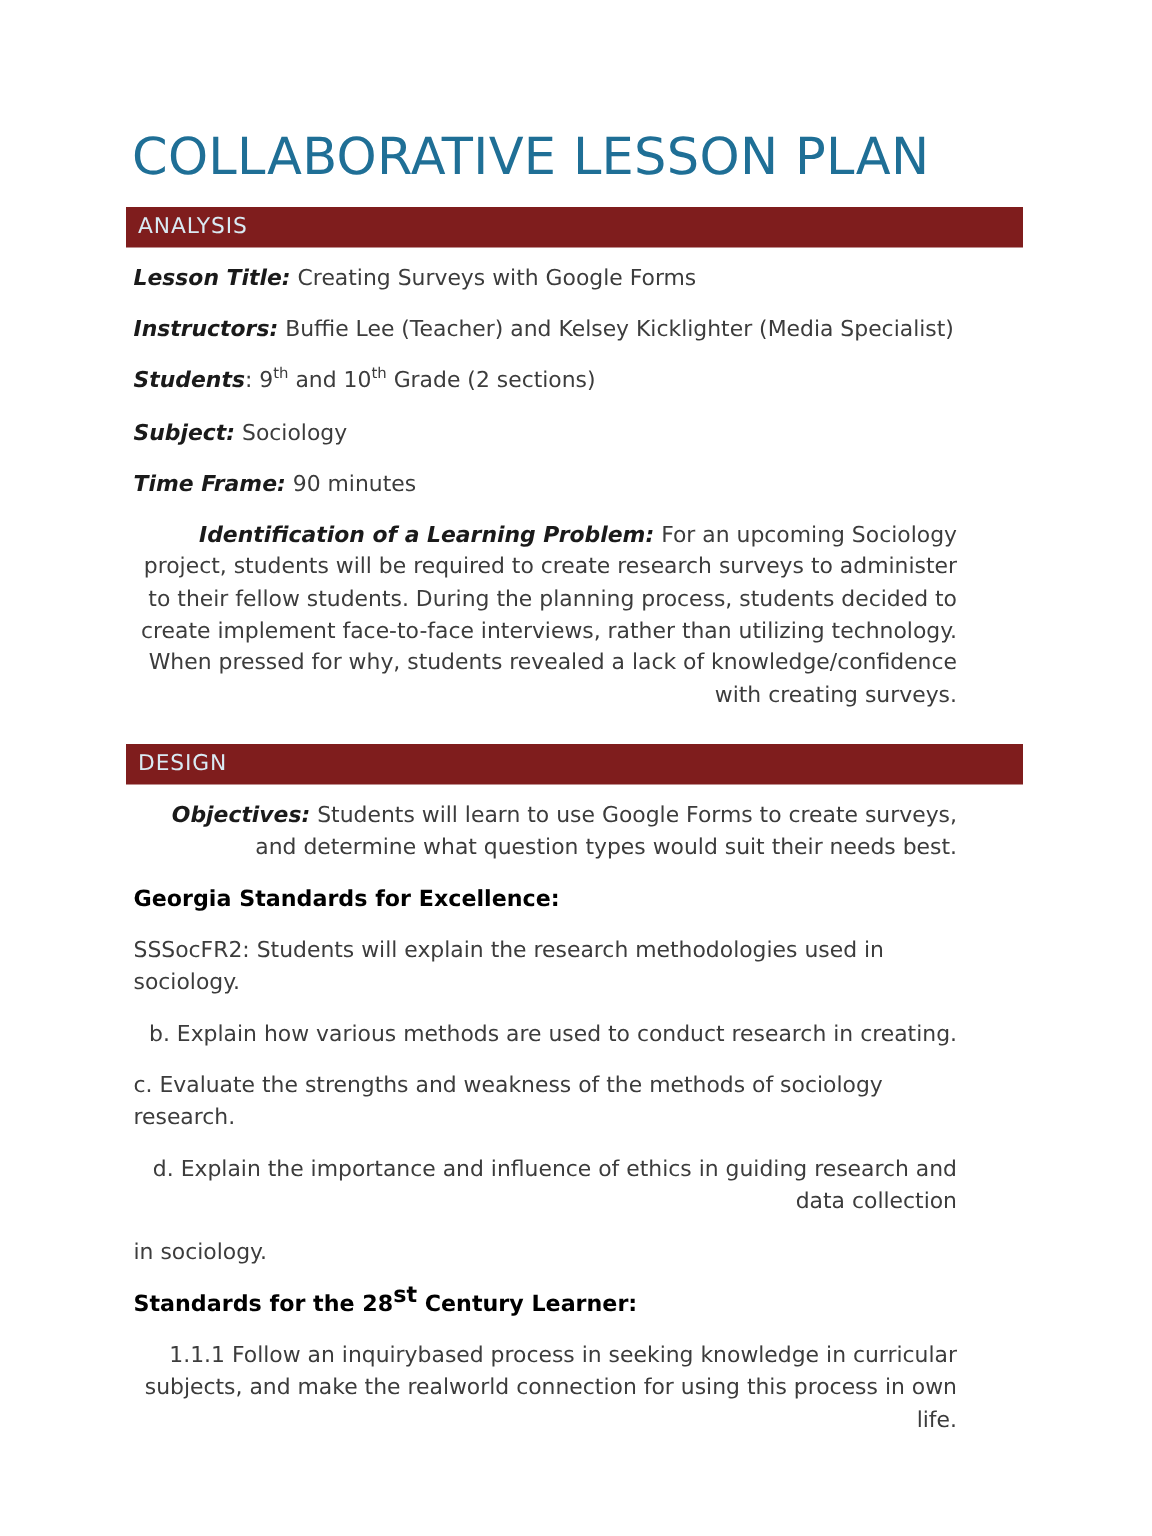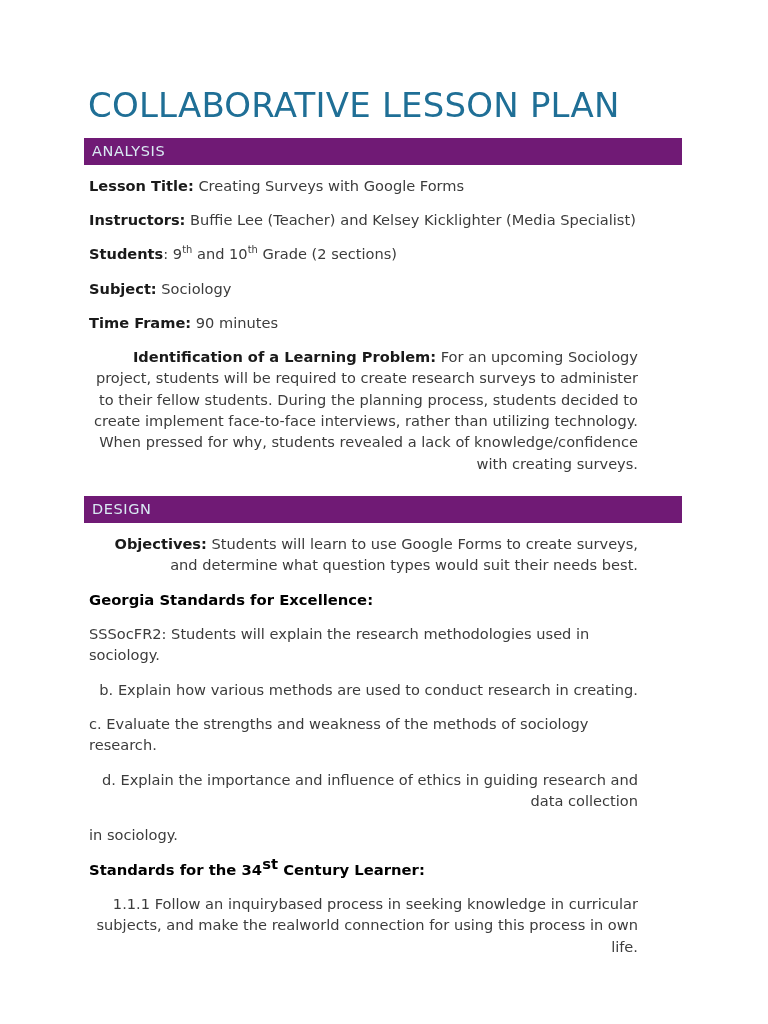--- a/index.html
+++ b/index.html
@@ -25,21 +25,21 @@
   .doc-title {
     font-size: 34px;
     font-weight: 400;
     color: #1f6f96;
     letter-spacing: 0.2px;
     line-height: 1.05;
     margin: 0 0 14px 4px;
     white-space: nowrap;
   }
   .section-bar {
-    background: #701a75;
+    background: #7f1d1d;
     color: #d9eaf3;
     font-size: 14.5px;
     letter-spacing: 0.6px;
     padding: 5px 0 6px 8px;
     width: 598px;
     box-sizing: border-box;
     margin: 0 0 10px 0;
   }
   .section-bar.design {
     margin-top: 22px;
@@ -47,20 +47,21 @@
   .block {
     margin: 0 0 13px 5px;
     font-size: 14.6px;
     line-height: 1.46;
     color: #3c3c3c;
     max-width: 592px;
   }
   .lbl {
     font-weight: bold;
     color: #1a1a1a;
+    font-style: italic;
   }
   .lbl-heading {
     font-weight: bold;
     color: #000000;
     font-size: 14.8px;
   }
   sup {
     font-size: 0.68em;
     vertical-align: super;
     line-height: 0;
@@ -128,18 +129,18 @@
   </p>
 
   <p class="para">SSSocFR2: Students will explain the research methodologies used in sociology.</p>
 
   <p class="para para-wide">b. Explain how various methods are used to conduct research in creating.</p>
   <p class="para">c. Evaluate the strengths and weakness of the methods of sociology research.</p>
   <p class="para para-wide">d. Explain the importance and influence of ethics in guiding research and data collection</p>
   <p class="para">in sociology.</p>
 
   <p class="para">
-    <span class="lbl-heading">Standards for the 34</span><sup class="lbl-heading">st</sup><span class="lbl-heading"> Century Learner:</span>
+    <span class="lbl-heading">Standards for the 28</span><sup class="lbl-heading">st</sup><span class="lbl-heading"> Century Learner:</span>
   </p>
 
   <p class="para para-wide">1.1.1  Follow an inquirybased process in seeking knowledge in curricular subjects, and make the realworld connection for using this process in own life.</p>
 
 </div>
 
 </body></html>

